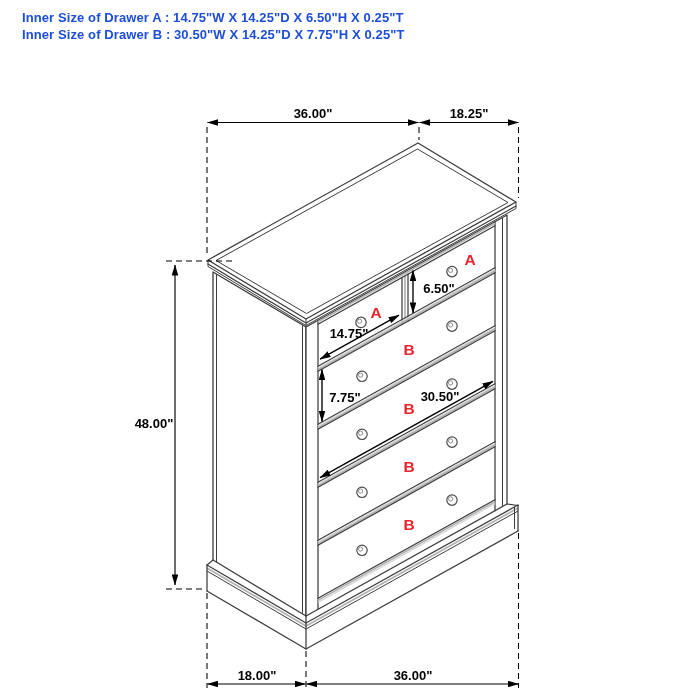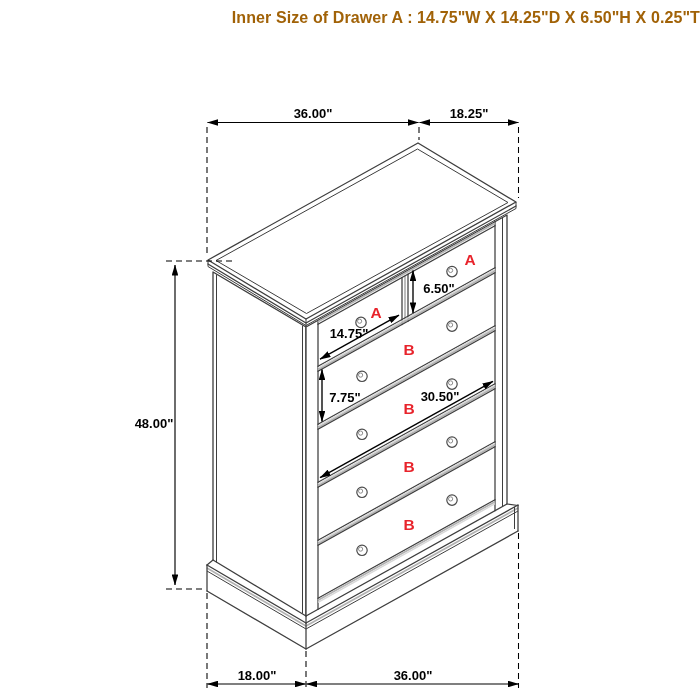--- a/index.html
+++ b/index.html
@@ -1,20 +1,20 @@
 <!DOCTYPE html>
 <html style="--outline: #3e3e3e; --shade: #b2b2b2; --shade_light: #d8d8d8; --dimension: #000000; --label_red: #e8232b; --background: #ffffff;"><head>
 <meta charset="utf-8">
 <style>
   html,body{margin:0;padding:0;background:#fff;}
   .canvas{position:relative;width:700px;height:700px;background:var(--background,#fff);
           font-family:"Liberation Sans",sans-serif;overflow:hidden;}
   .title-block{position:absolute;top:10px;left:0;width:100%;box-sizing:border-box;
-               padding-left:22px;text-align:right;font-weight:bold;font-size:16px;
-               line-height:16.5px;color:#a16207;letter-spacing:.1px;}
+               padding-left:22px;text-align:left;font-weight:bold;font-size:13px;
+               line-height:16.5px;color:#1d4ed8;letter-spacing:.1px;}
   svg{position:absolute;left:0;top:0;}
   .ln{stroke:var(--outline,#3e3e3e);stroke-width:1.25;fill:none;stroke-linejoin:round;stroke-linecap:round;}
   .face{fill:#fff;stroke:var(--outline,#3e3e3e);stroke-width:1.3;stroke-linejoin:round;}
   .thin{stroke:var(--outline,#3e3e3e);stroke-width:1;fill:none;}
   .shade{stroke:var(--shade,#b2b2b2);stroke-width:1.7;fill:none;}
   .shadeL{stroke:var(--shade_light,#d6d6d6);stroke-width:1.4;fill:none;}
   .dim{stroke:var(--dimension,#000);stroke-width:1.15;fill:none;}
   .dimA{stroke:var(--dimension,#000);stroke-width:1.35;fill:none;}
   .dash{stroke:var(--dimension,#000);stroke-width:1.05;fill:none;stroke-dasharray:6 4;}
   .dimtxt{font:bold 13px "Liberation Sans",sans-serif;fill:var(--dimension,#000);}
@@ -22,20 +22,21 @@
   .knob{fill:#fff;stroke:#4a4a4a;stroke-width:1.2;}
   .knobin{fill:none;stroke:#8d8d8d;stroke-width:1;}
 </style>
 </head>
 <body>
 
 <div class="canvas">
 
   <div class="title-block">
     <div>Inner Size of Drawer A : 14.75"W X 14.25"D X 6.50"H X 0.25"T</div>
+    <div>Inner Size of Drawer B : 30.50"W X 14.25"D X 7.75"H X 0.25"T</div>
   </div>
 
   <svg width="700" height="700" viewBox="0 0 700 700">
     <defs>
       <marker id="ah" viewBox="0 0 10 6" refX="9.6" refY="3" markerWidth="11" markerHeight="6.6" orient="auto-start-reverse" markerUnits="userSpaceOnUse">
         <path d="M0,0 L10,3 L0,6 z" fill="#000"></path>
       </marker>
     </defs>
 
     <g>

